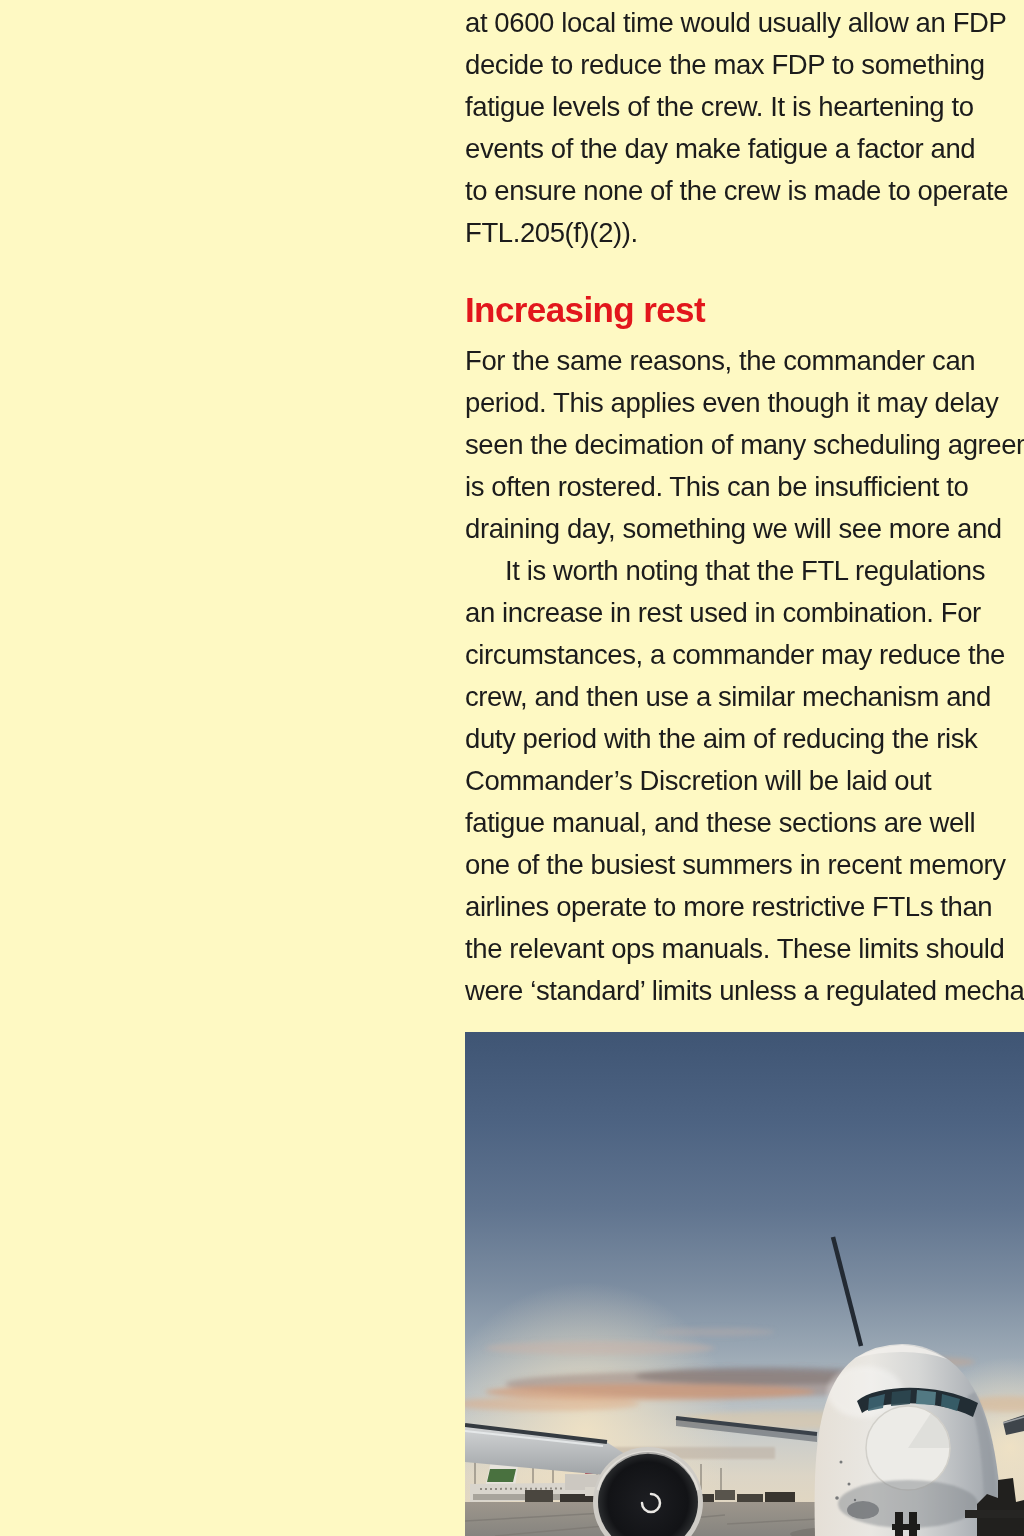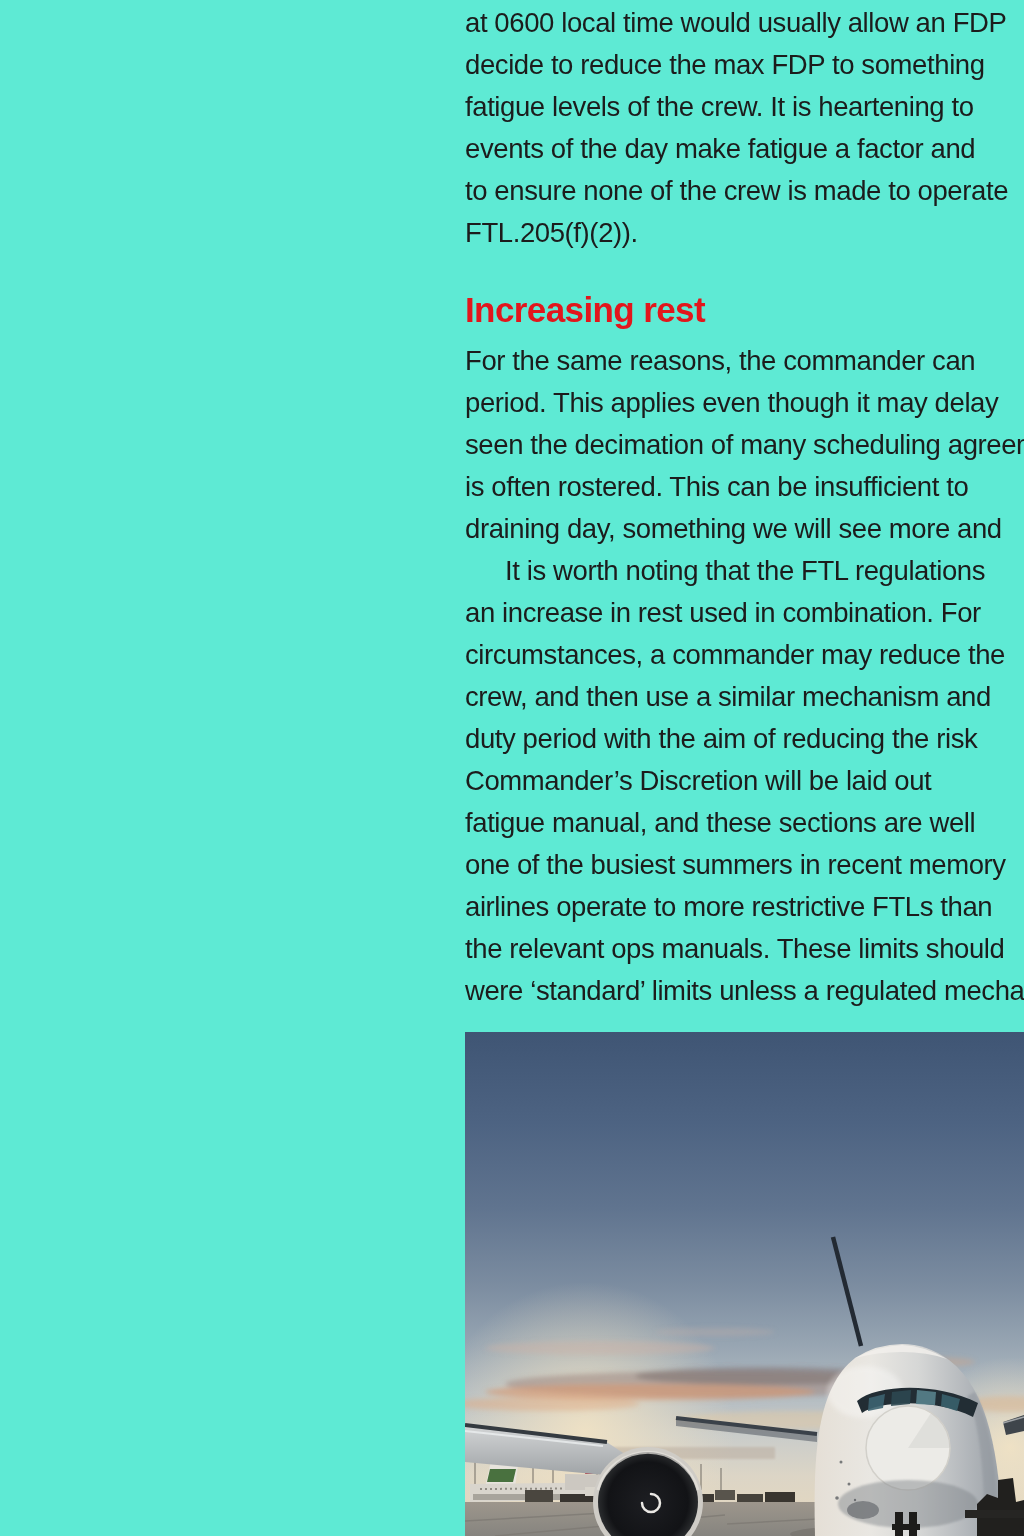--- a/index.html
+++ b/index.html
@@ -1,17 +1,17 @@
 <!DOCTYPE html>
 <html><head>
 <meta charset="utf-8">
 <style>
   html,body{margin:0;padding:0;background:#ffffff;}
   .page{
-    position:relative;width:1024px;height:1536px;background:#5eead4;
+    position:relative;width:1024px;height:1536px;background:#fef9c3;
     overflow:hidden;font-family:"Liberation Sans",sans-serif;
   }
   .text-col{position:absolute;left:465px;top:2px;width:600px;color:#1c1c1c;}
   .para{margin:0;padding:0;}
   .line{white-space:nowrap;font-size:27.5px;line-height:42px;letter-spacing:-0.4px;}
   .indent-first .line:first-child{padding-left:40px;}
   .heading{
     margin:36px 0 10px 0;font-size:35px;line-height:40px;font-weight:bold;
     color:#e2161c;letter-spacing:-0.6px;
   }

